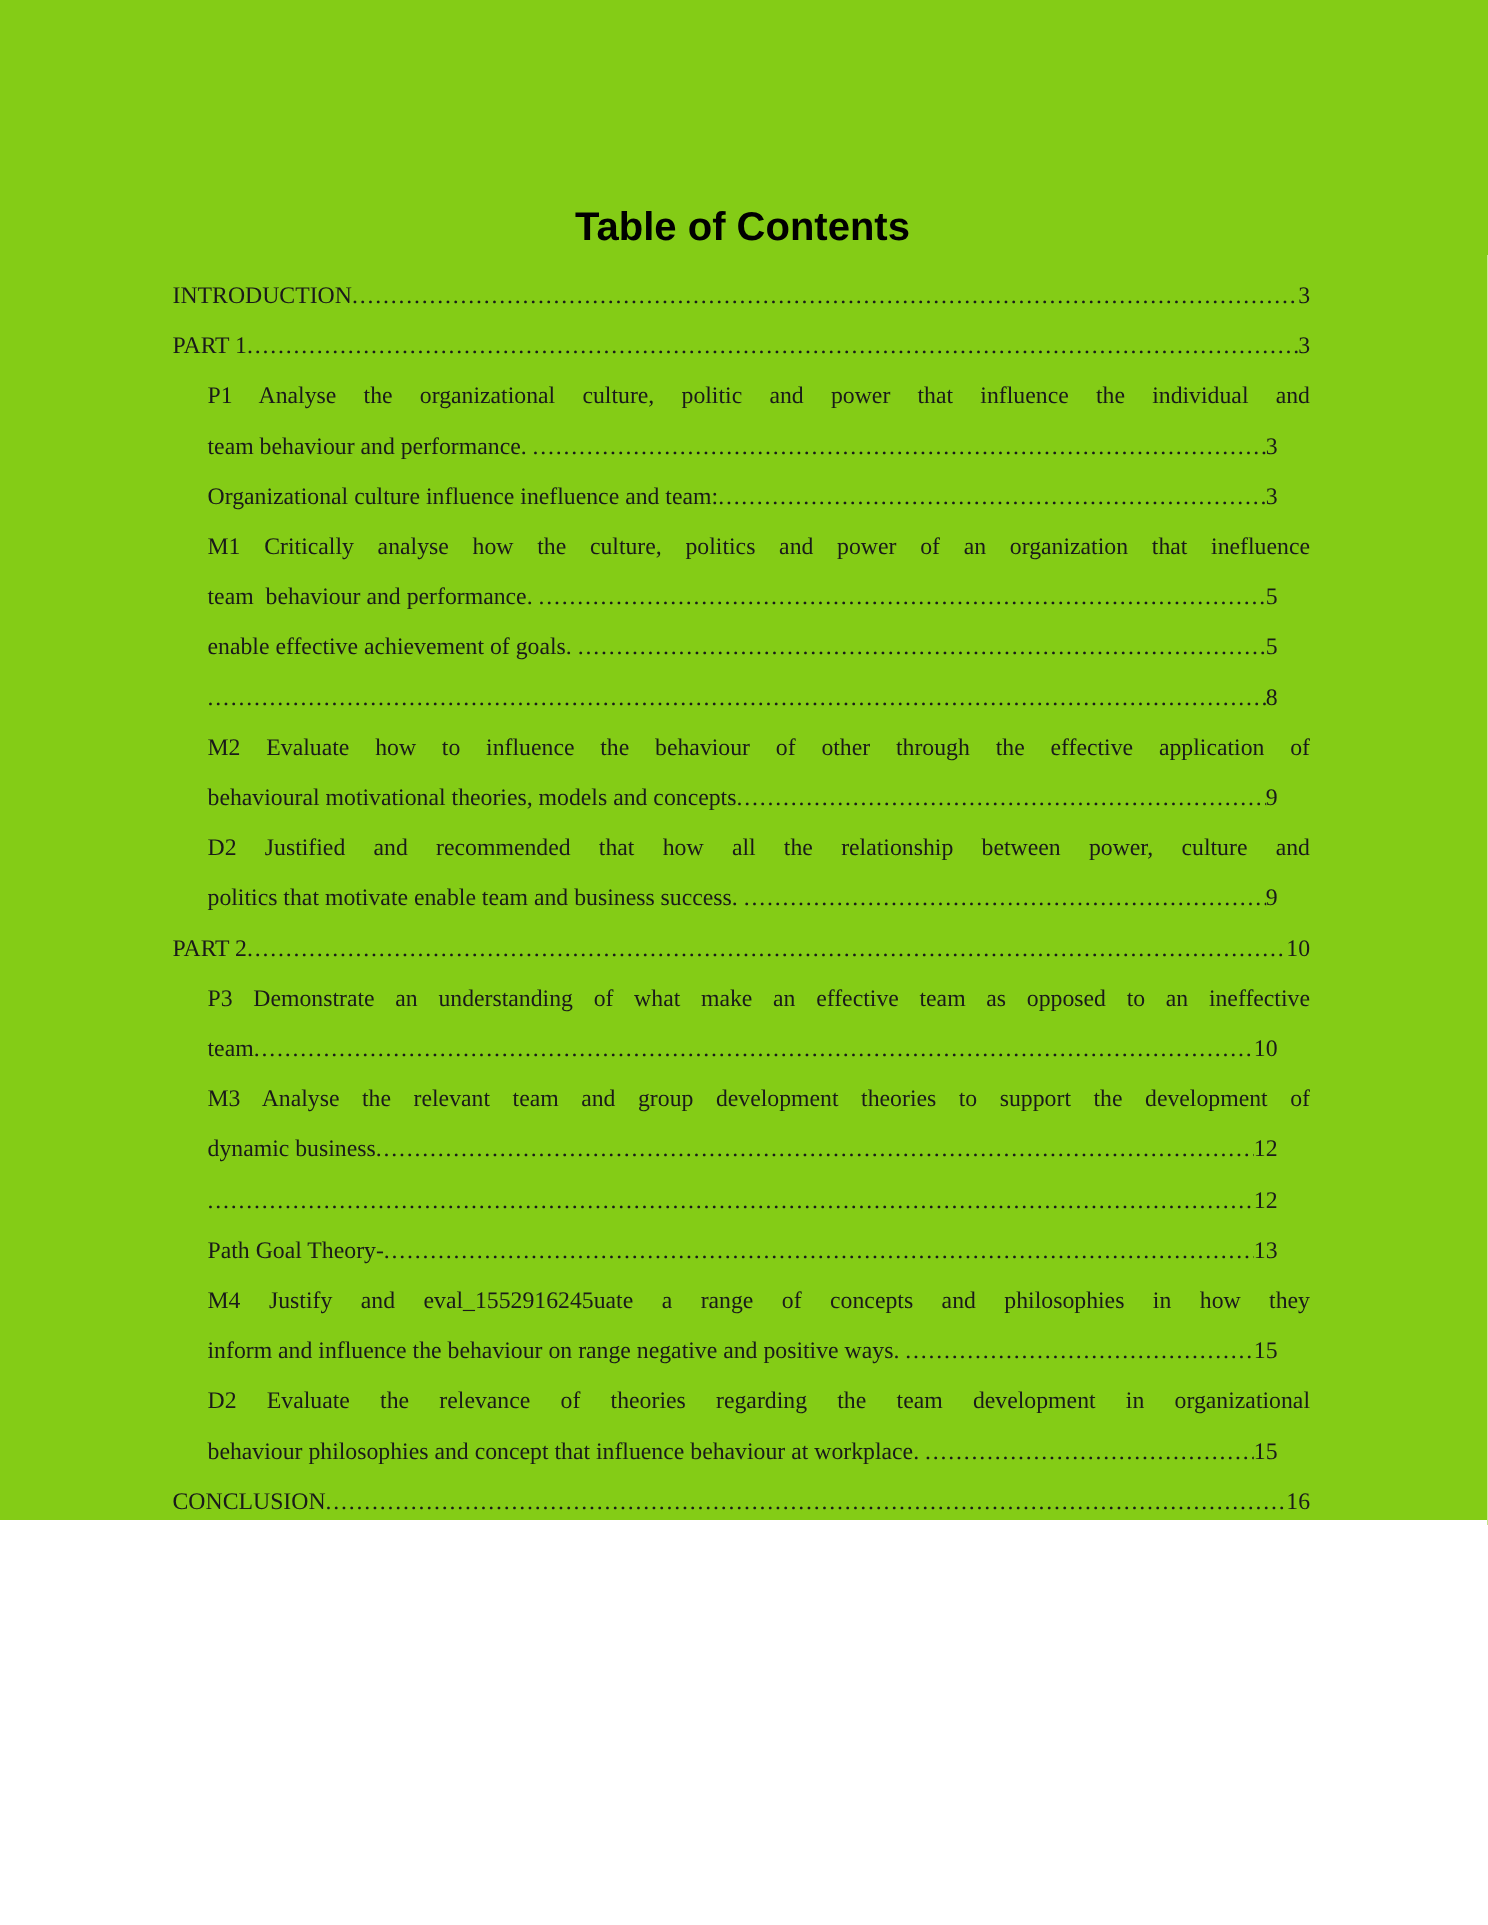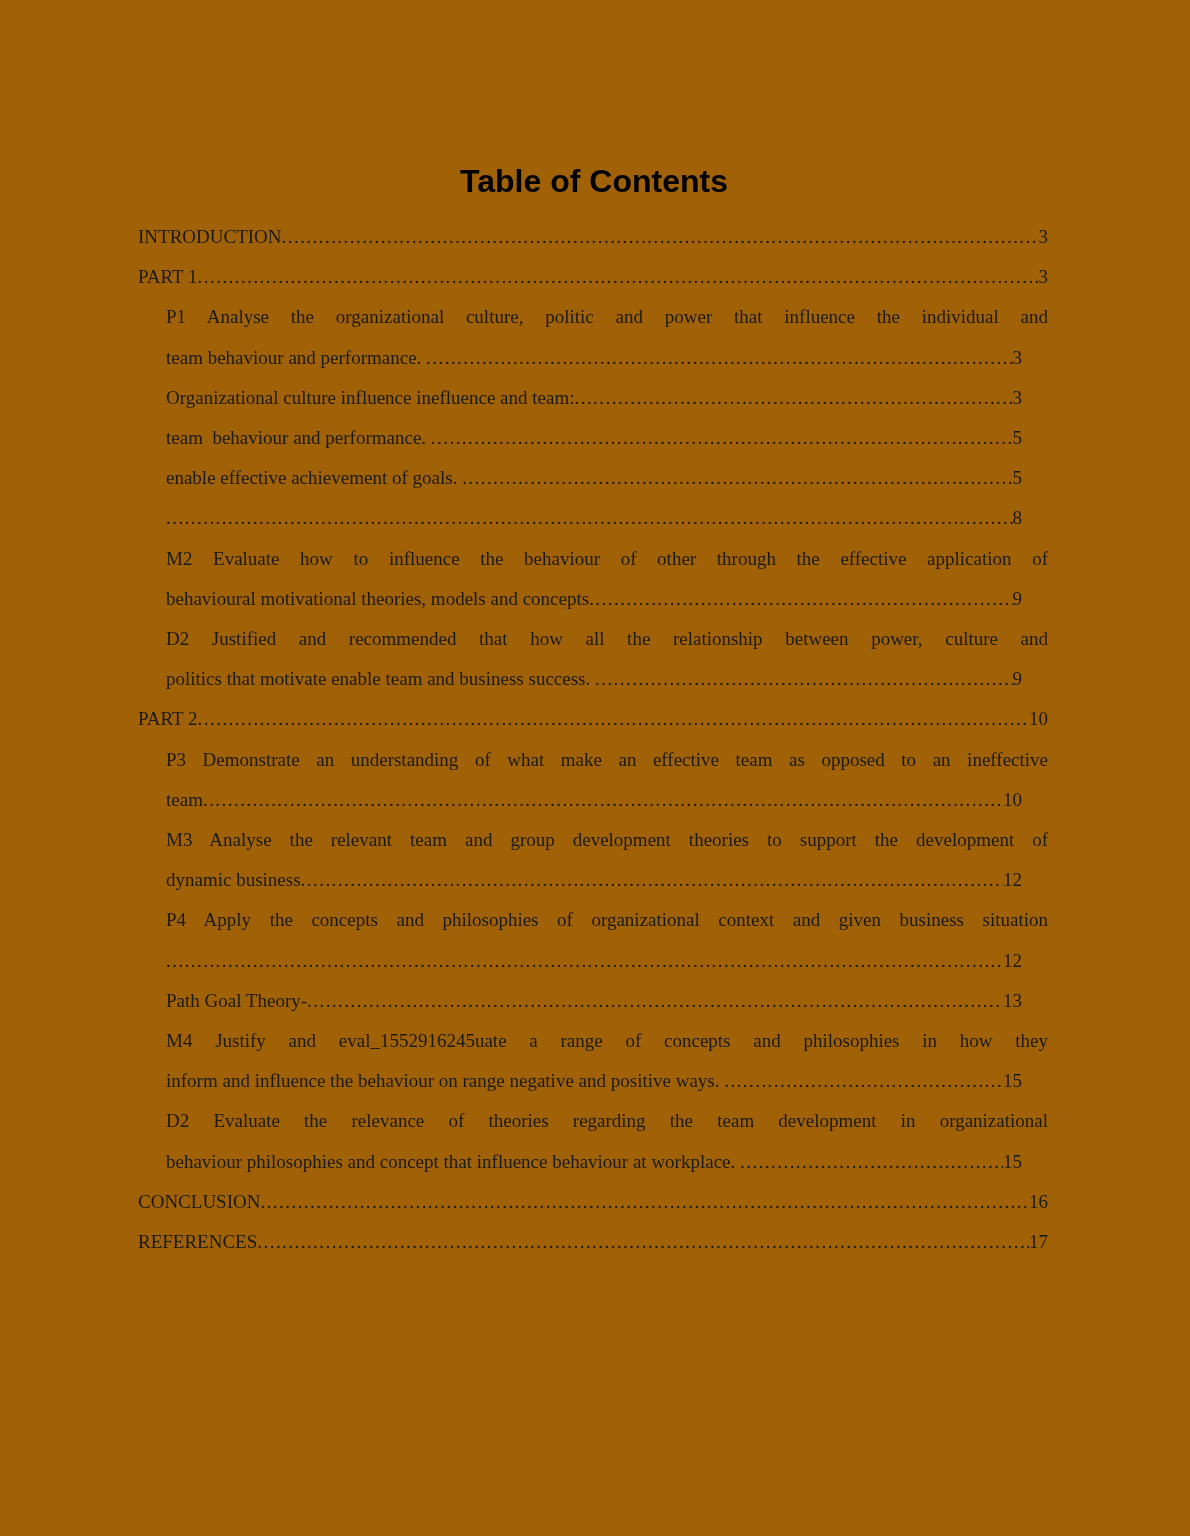--- a/index.html
+++ b/index.html
@@ -3,22 +3,22 @@
 <meta charset="utf-8">
 <style>
   html, body {
     margin: 0;
     padding: 0;
     background: #ffffff;
   }
   .page {
     position: relative;
     width: 1190px;
-    height: 1536px;
-    background: #a16207;
+    height: 1216px;
+    background: #84cc16;
     overflow: hidden;
     font-family: "Liberation Serif", serif;
     color: #1a1a1a;
   }
   .doc-title {
     position: absolute;
     left: 140px;
     top: 164px;
     width: 908px;
     margin: 0;
@@ -95,20 +95,21 @@
         </div>
       </div>
       <div class="entry l1">
         <div class="line leader">
           <span class="t">Organizational culture influence inefluence and team:</span>
           <span class="dots">................................................................................................................................................................................................................................................................................................................................................................................................................</span>
           <span class="pg">3</span>
         </div>
       </div>
       <div class="entry l1">
+        <div class="line fill">M1 Critically analyse how the culture, politics and power of an organization that inefluence</div>
         <div class="line leader">
           <span class="t">team  behaviour and performance. </span>
           <span class="dots">................................................................................................................................................................................................................................................................................................................................................................................................................</span>
           <span class="pg">5</span>
         </div>
       </div>
       <div class="entry l1">
         <div class="line leader">
           <span class="t">enable effective achievement of goals. </span>
           <span class="dots">................................................................................................................................................................................................................................................................................................................................................................................................................</span>
@@ -154,21 +155,20 @@
       </div>
       <div class="entry l1">
         <div class="line fill">M3 Analyse the relevant team and group development theories to support the development of</div>
         <div class="line leader">
           <span class="t">dynamic business</span>
           <span class="dots">................................................................................................................................................................................................................................................................................................................................................................................................................</span>
           <span class="pg">12</span>
         </div>
       </div>
       <div class="entry l1">
-        <div class="line fill">P4 Apply the concepts and philosophies of organizational context and given business situation</div>
         <div class="line leader">
           <span class="t"></span>
           <span class="dots">................................................................................................................................................................................................................................................................................................................................................................................................................</span>
           <span class="pg">12</span>
         </div>
       </div>
       <div class="entry l1">
         <div class="line leader">
           <span class="t">Path Goal Theory-</span>
           <span class="dots">................................................................................................................................................................................................................................................................................................................................................................................................................</span>

